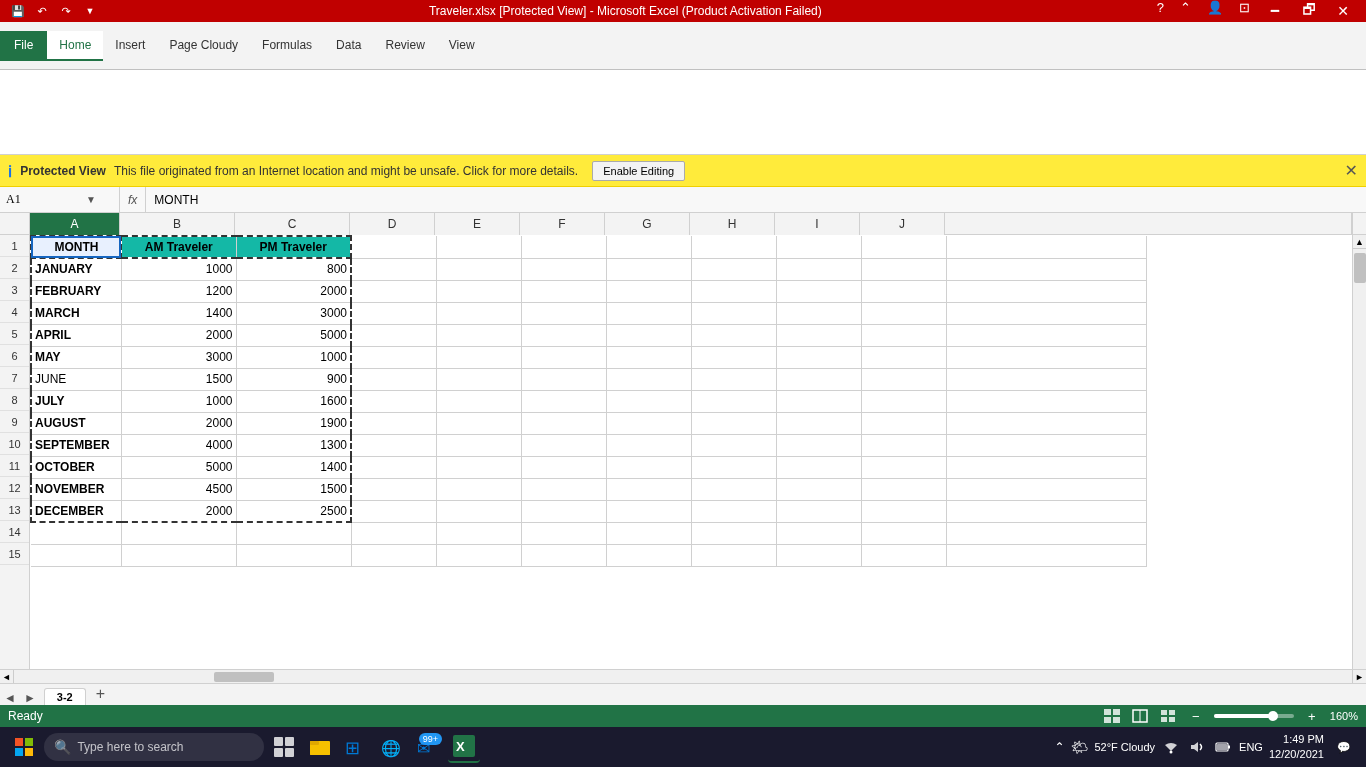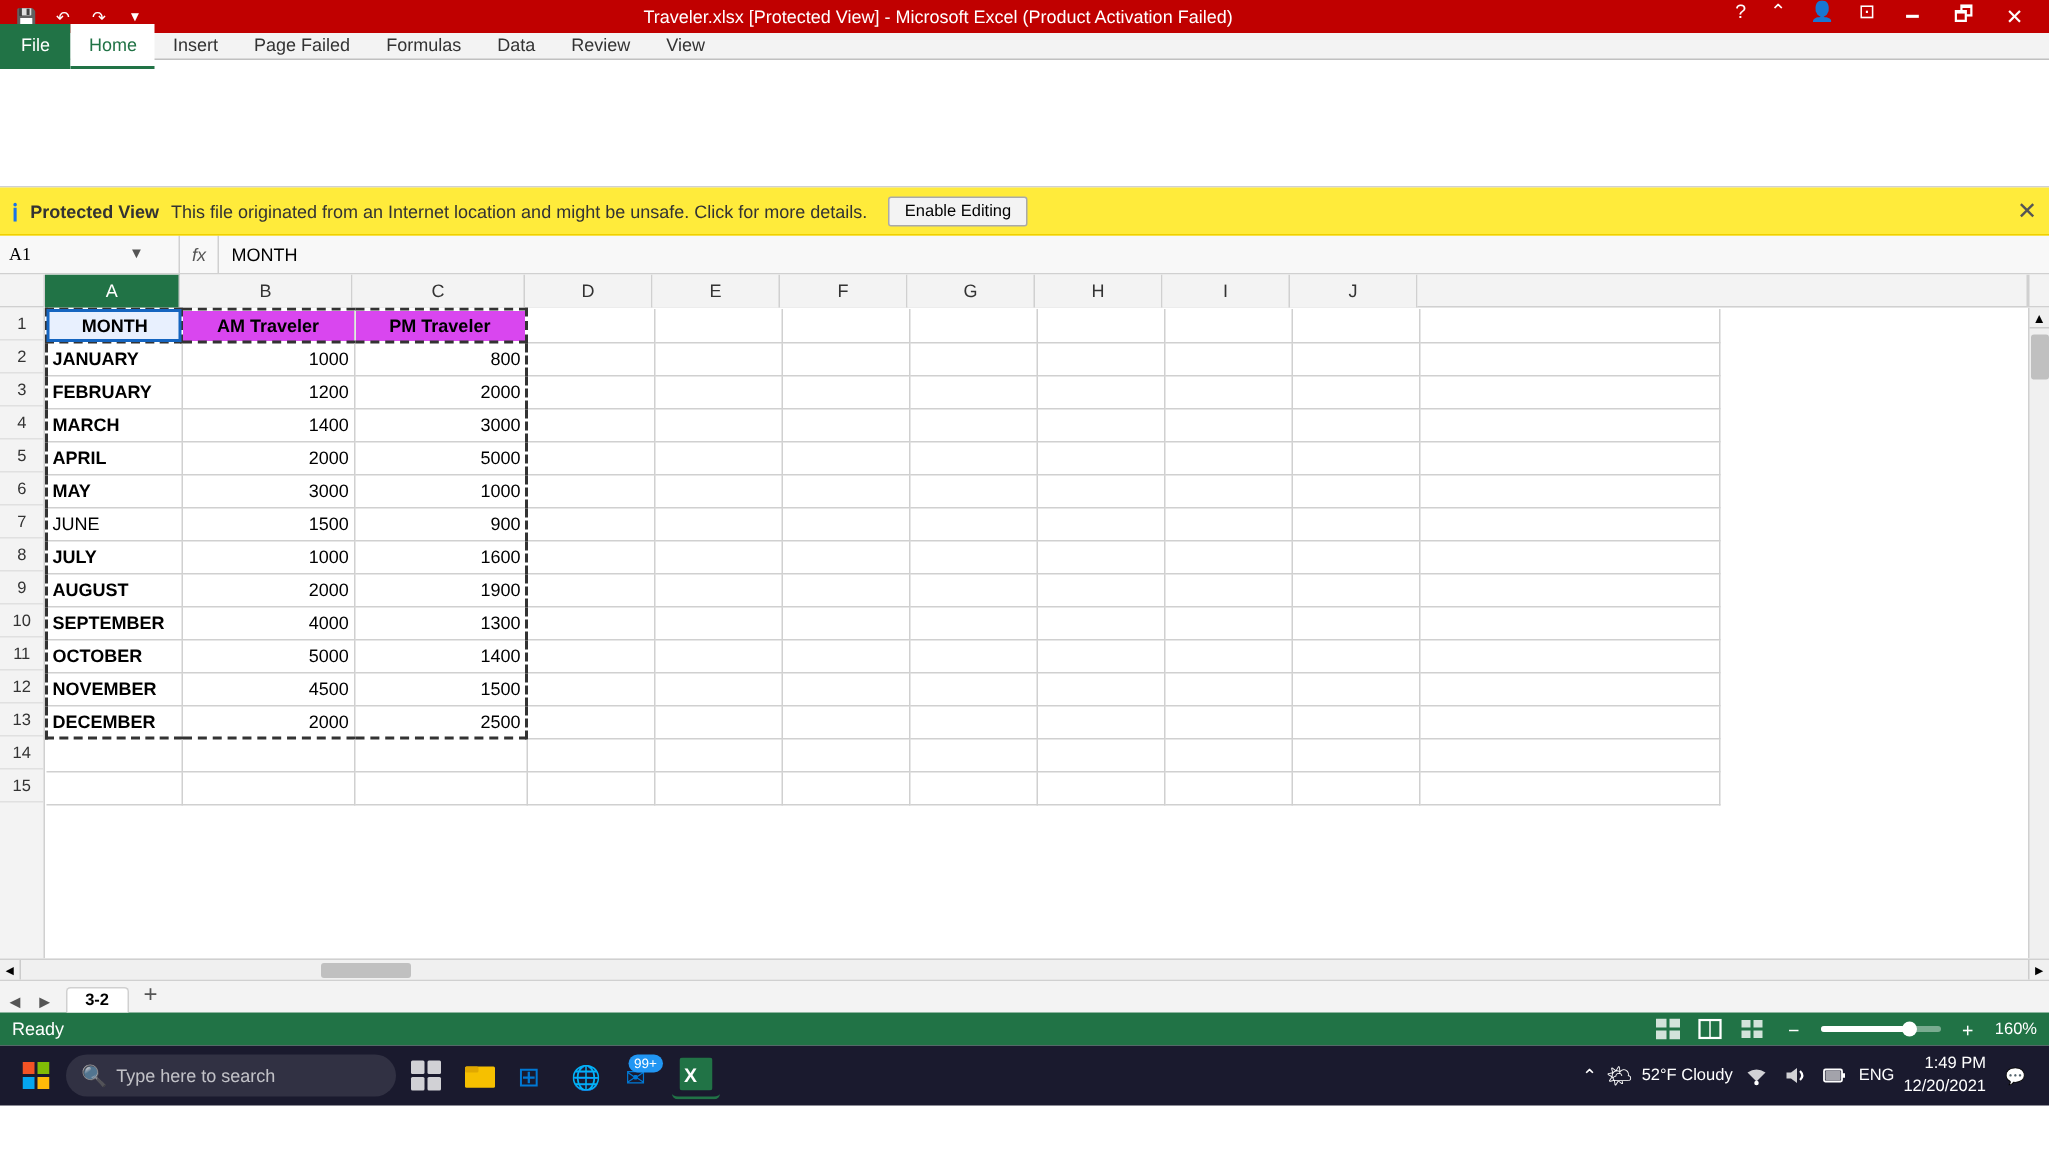--- a/index.html
+++ b/index.html
@@ -16,21 +16,21 @@
       color: white;
       font-size: 12px;
     }
     #title-bar .title-text { flex: 1; text-align: center; }
     #title-bar .win-controls { display: flex; gap: 4px; }
     #title-bar .win-btn { width: 30px; height: 22px; display: flex; align-items: center; justify-content: center; cursor: pointer; font-size: 14px; }
     .qa-btn { width: 20px; height: 18px; display: flex; align-items: center; justify-content: center; cursor: pointer; font-size: 11px; border-radius: 2px; }
     #ribbon-tabs {
       display: flex;
       align-items: center;
-      height: 18px;
+      height: 48px;
       background: #f3f3f3;
       border-bottom: 1px solid #c0c0c0;
     }
     .ribbon-tab {
       padding: 0 12px;
       height: 30px;
       display: flex;
       align-items: center;
       cursor: pointer;
       font-size: 12px;
@@ -126,21 +126,21 @@
       border-bottom: 1px solid #d0d0d0;
       padding: 0 3px;
       font-size: 12px;
       overflow: hidden;
       white-space: nowrap;
     }
 
     .header-cell {
       font-weight: bold;
       text-align: center !important;
-      background: #d946ef;
+      background: #14b8a6;
     }
 
     
     .selected-cell {
       outline: 2px solid #1565C0;
       outline-offset: -2px;
       background: #e8f0fe !important;
     }
 
     
@@ -243,21 +243,21 @@
     <div class="win-btn">🗕</div>
     <div class="win-btn">🗗</div>
     <div class="win-btn close">✕</div>
   </div>
 </div>
 
 <div id="ribbon-tabs">
   <div class="ribbon-tab file-tab">File</div>
   <div class="ribbon-tab active">Home</div>
   <div class="ribbon-tab">Insert</div>
-  <div class="ribbon-tab">Page Failed</div>
+  <div class="ribbon-tab">Page Cloudy</div>
   <div class="ribbon-tab">Formulas</div>
   <div class="ribbon-tab">Data</div>
   <div class="ribbon-tab">Review</div>
   <div class="ribbon-tab">View</div>
 </div>
 
 <div id="ribbon-content" style="height:85px;border-bottom:1px solid #d0d0d0;background:white;">
 </div>
 
 <div id="protected-bar">

